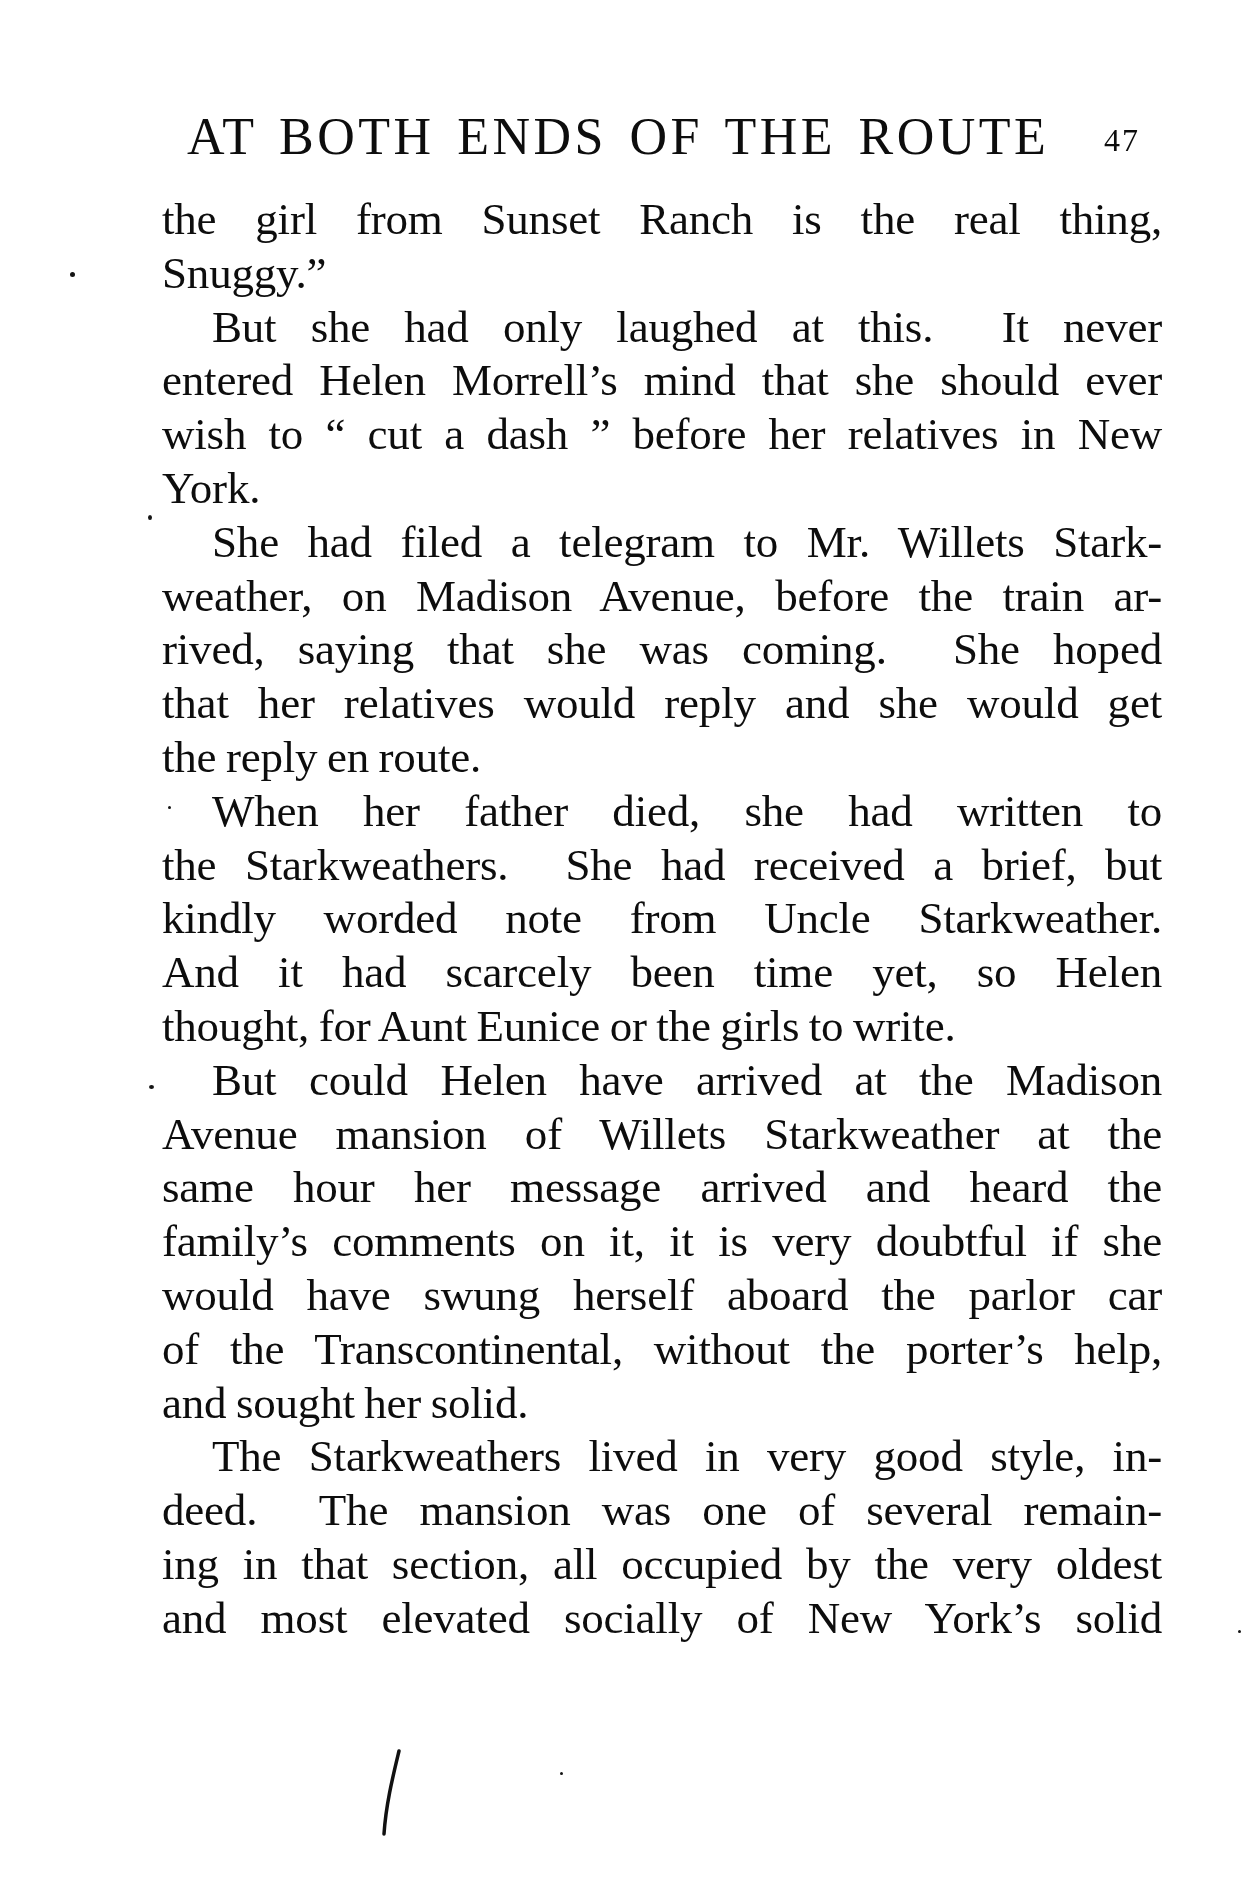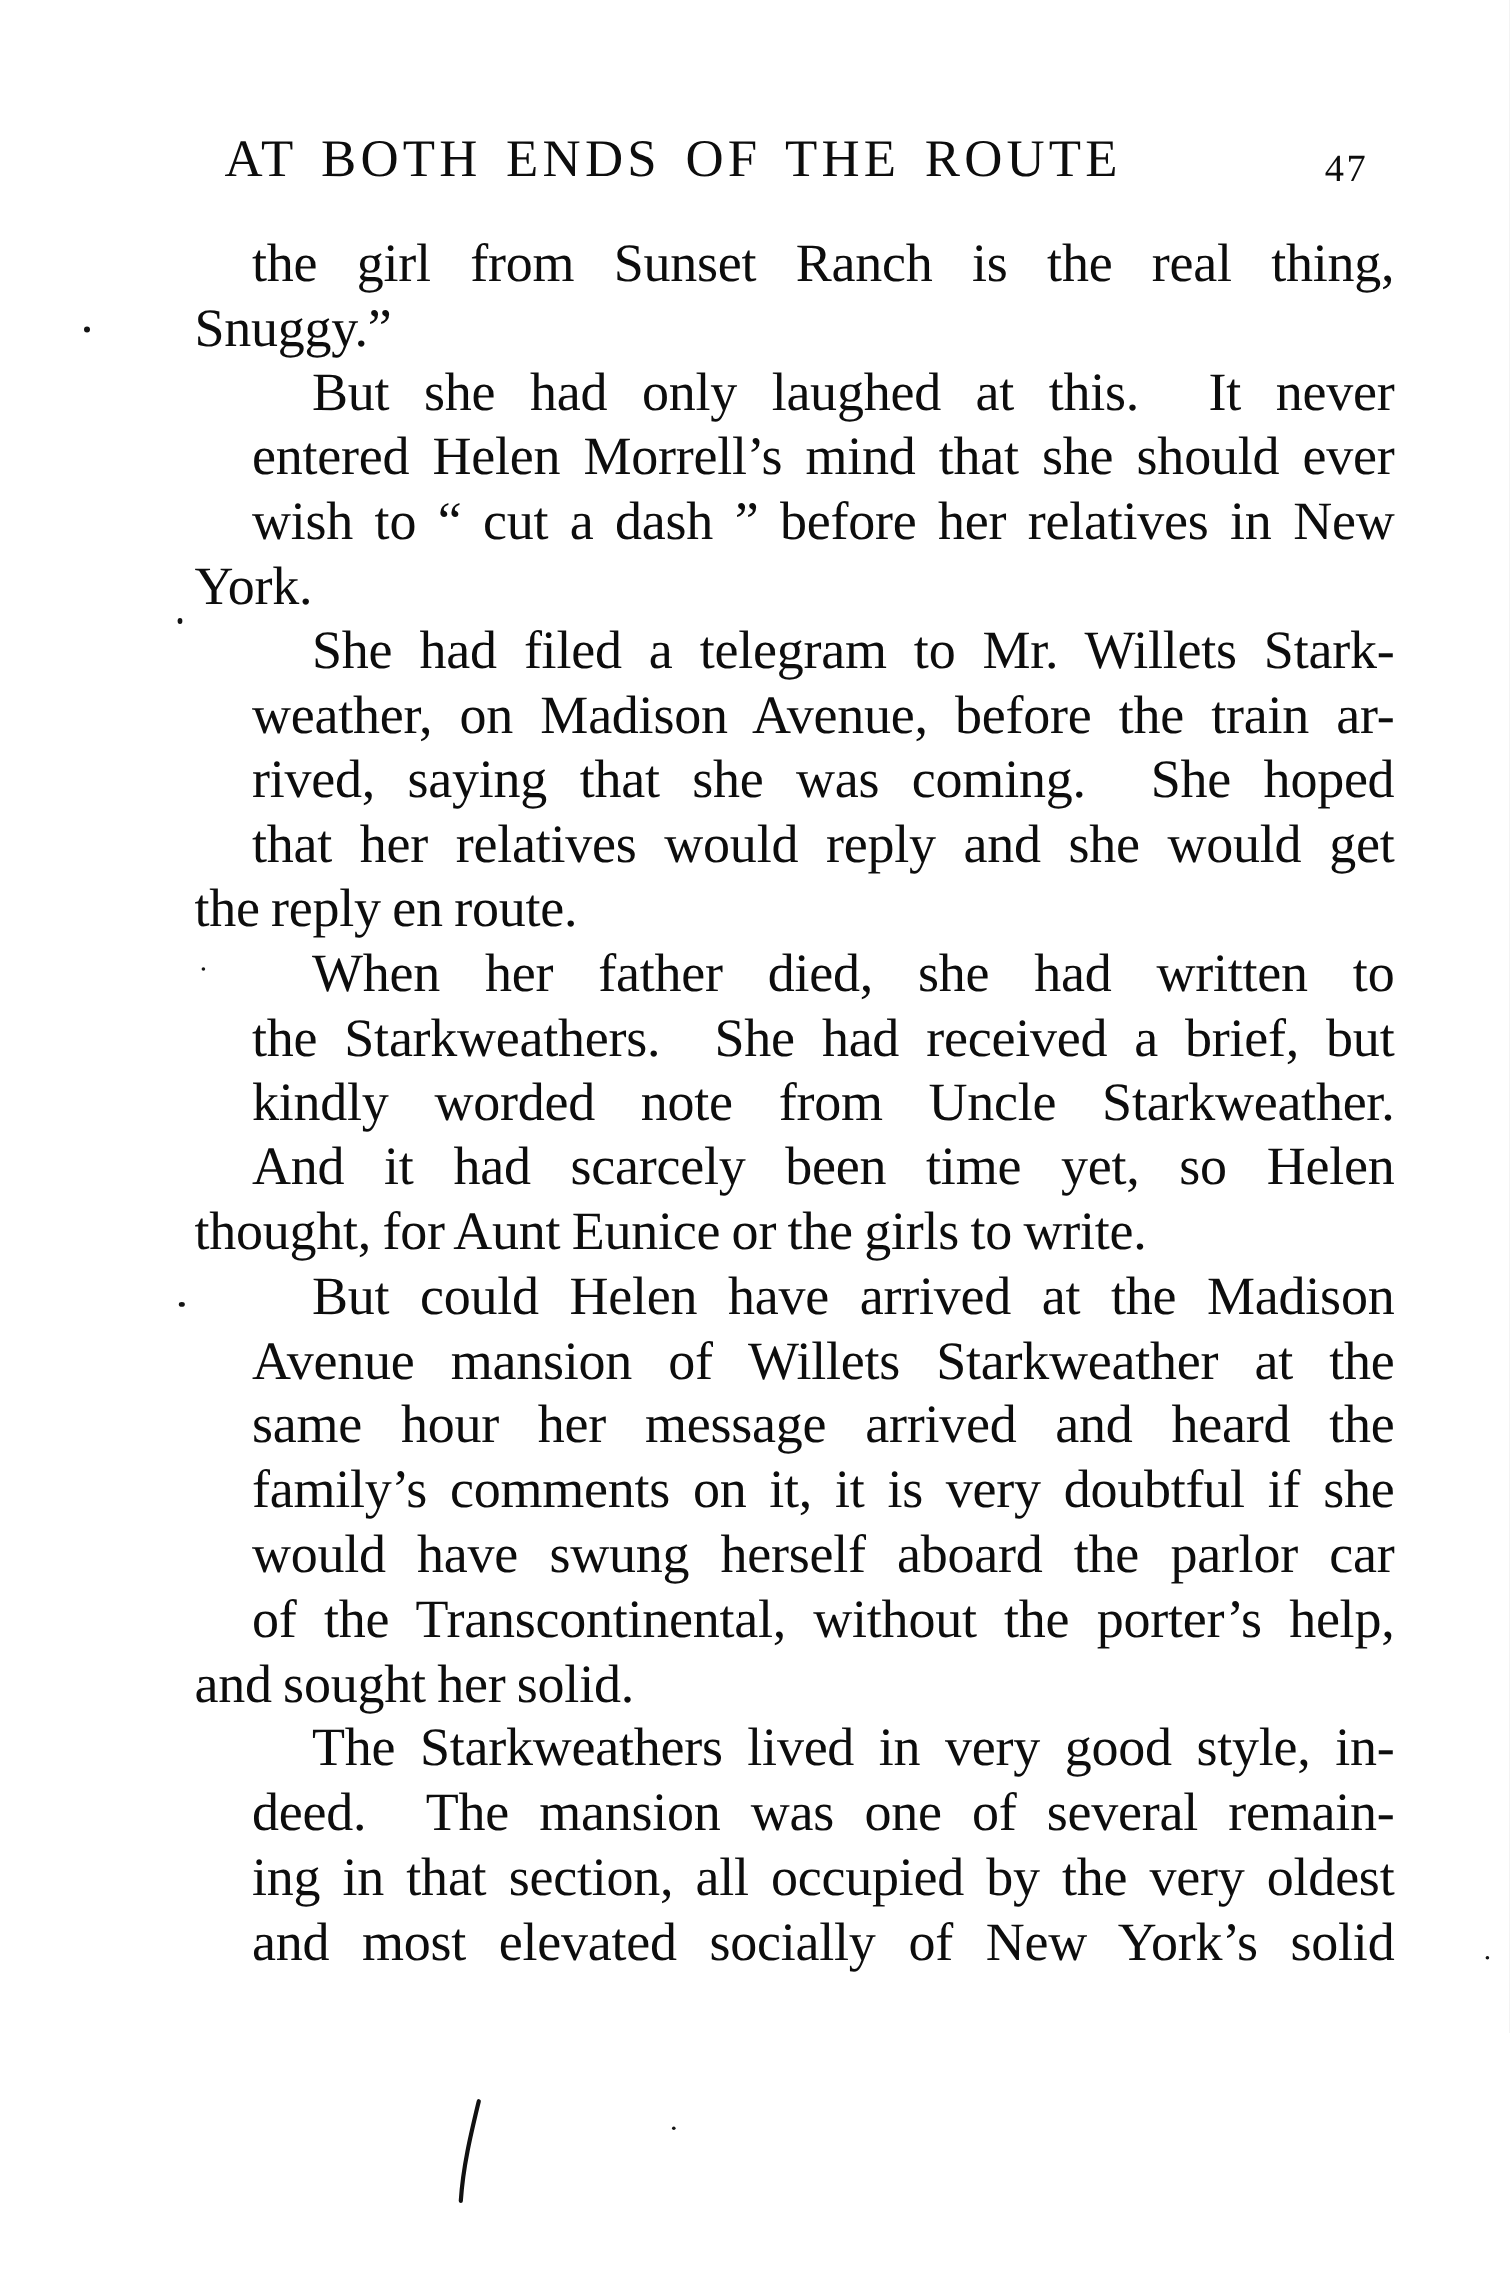--- a/index.html
+++ b/index.html
@@ -3,35 +3,35 @@
 <meta charset="utf-8">
 <style>
   html,body { margin:0; padding:0; background:#e8e8e8; }
   .page {
     position:relative; width:1258px; height:1897px;
     background:#ffffff; overflow:hidden;
     font-family:"Liberation Serif", serif; color:#0d0d0d;
   }
   .running-title {
     position:absolute; left:187px; top:111px;
-    font-size:44px; line-height:1; letter-spacing:3.5px; word-spacing:6px;
+    font-size:52px; line-height:1; letter-spacing:3.5px; word-spacing:6px;
     white-space:pre;
   }
   .page-num {
     position:absolute; left:1104px; top:124px;
     font-size:32px; line-height:1; letter-spacing:2px;
   }
   .text-block {
     position:absolute; left:162px; top:193px; width:1000px;
     font-size:45px; line-height:53.8px;
     letter-spacing:-0.2px; word-spacing:-1.5px;
   }
   .para { margin:0; }
   .ln { display:block; white-space:pre-wrap; }
-  .j { text-align:justify; text-align-last:justify;margin-left:48px; }
+  .j { text-align:justify; text-align-last:justify; }
   .ind { padding-left:50px; }
   .speck { position:absolute; background:#141414; border-radius:50%; }
   .slash-wrap { position:absolute; left:376px; top:1748px; width:34px; height:90px; }
 </style>
 </head>
 <body>
 
 <div class="page">
 
   <div class="running-title">AT BOTH ENDS OF THE ROUTE</div>

